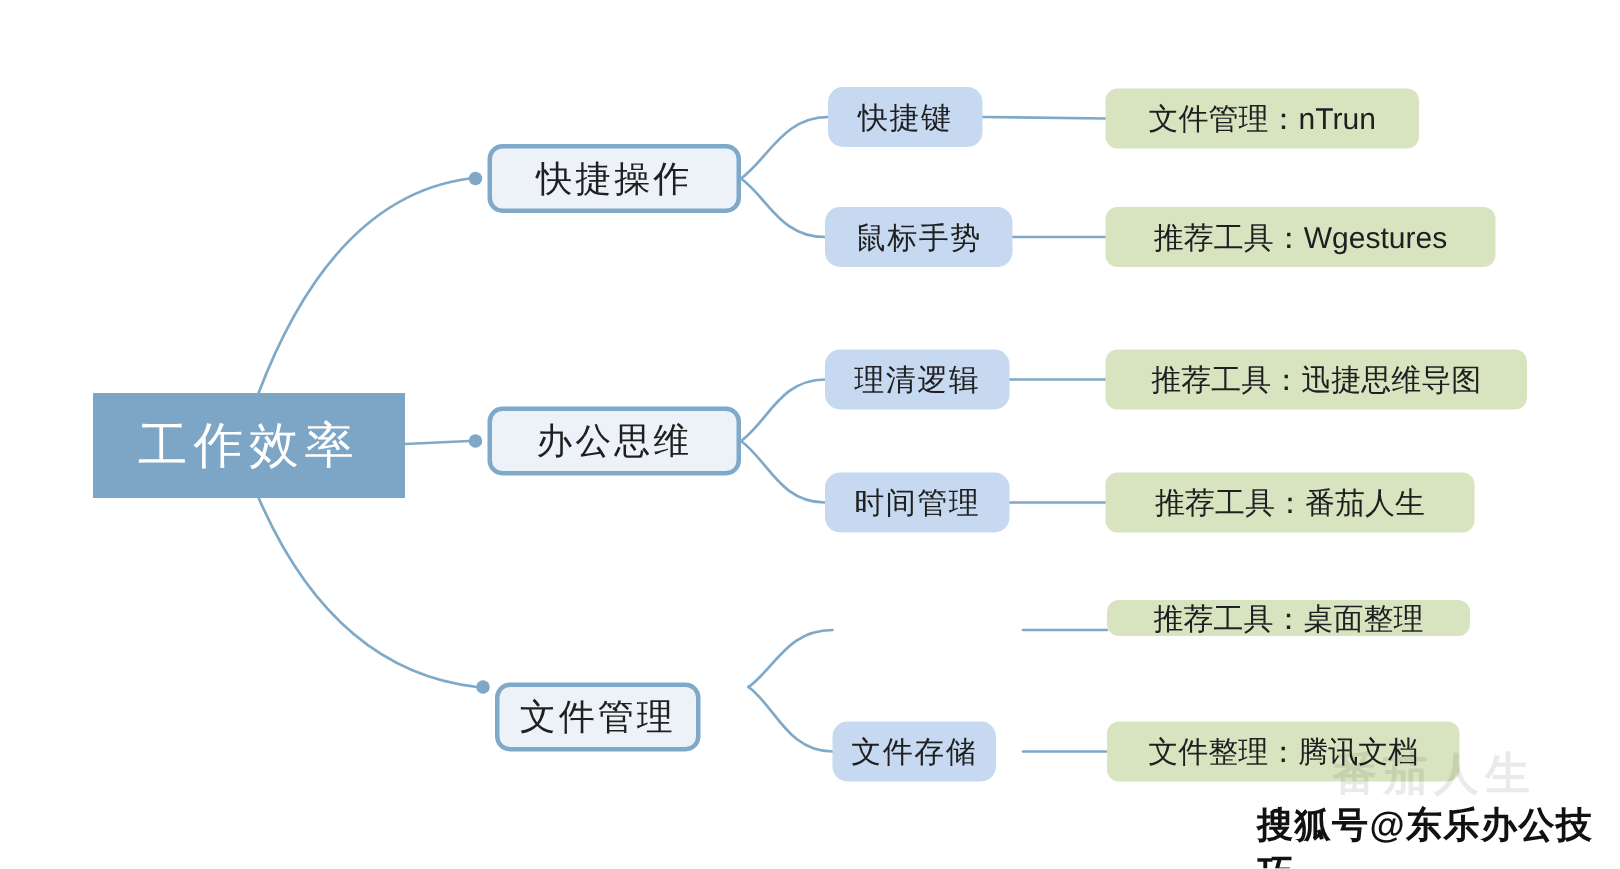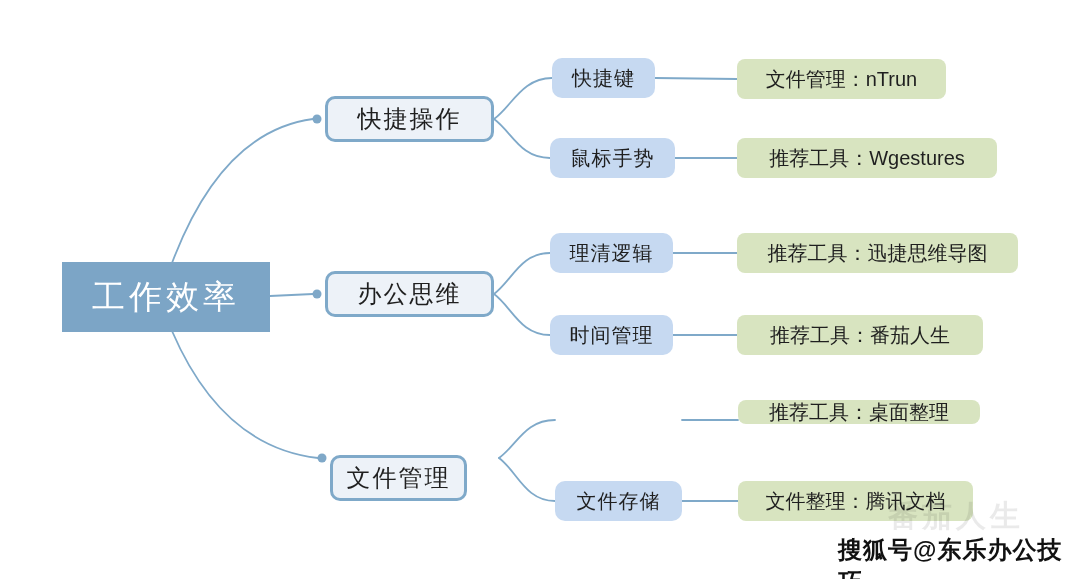--- a/index.html
+++ b/index.html
@@ -120,21 +120,21 @@
   <div class="node node-root" style="left:62px; top:262px; width:208px; height:70px;">工作效率</div>
 
   <div class="node node-branch" style="left:325px; top:96px; width:169px; height:46px;">快捷操作</div>
   <div class="node node-branch" style="left:325px; top:271px; width:169px; height:46px;">办公思维</div>
   <div class="node node-branch" style="left:330px; top:435px; width:137px; height:46px;margin-top:20px;">文件管理</div>
 
   <div class="node node-sub" style="left:552px; top:58px; width:103px; height:40px;">快捷键</div>
   <div class="node node-sub" style="left:550px; top:138px; width:125px; height:40px;font-family:Liberation Serif, serif;">鼠标手势</div>
   <div class="node node-sub" style="left:550px; top:233px; width:123px; height:40px;">理清逻辑</div>
   <div class="node node-sub" style="left:550px; top:315px; width:123px; height:40px;">时间管理</div>
-  <div class="node node-sub" style="left:555px; top:481px; width:127px; height:40px;">文件存储</div>
+  <div class="node node-sub" style="left:555px; top:481px; width:109px; height:40px;">文件存储</div>
 
   <div class="node node-tool" style="left:737px; top:59px; width:209px; height:40px;">文件管理：nTrun</div>
   <div class="node node-tool" style="left:737px; top:138px; width:260px; height:40px;">推荐工具：Wgestures</div>
   <div class="node node-tool" style="left:737px; top:233px; width:281px; height:40px;">推荐工具：迅捷思维导图</div>
   <div class="node node-tool" style="left:737px; top:315px; width:246px; height:40px;">推荐工具：番茄人生</div>
   <div class="node node-tool" style="left:738px; top:400px; width:242px; height:24px;">推荐工具：桌面整理</div>
   <div class="node node-tool" style="left:738px; top:481px; width:235px; height:40px;">文件整理：腾讯文档</div>
 
   <div class="watermark-faint">番茄人生</div>
   <div class="watermark-main">搜狐号@东乐办公技巧</div>

